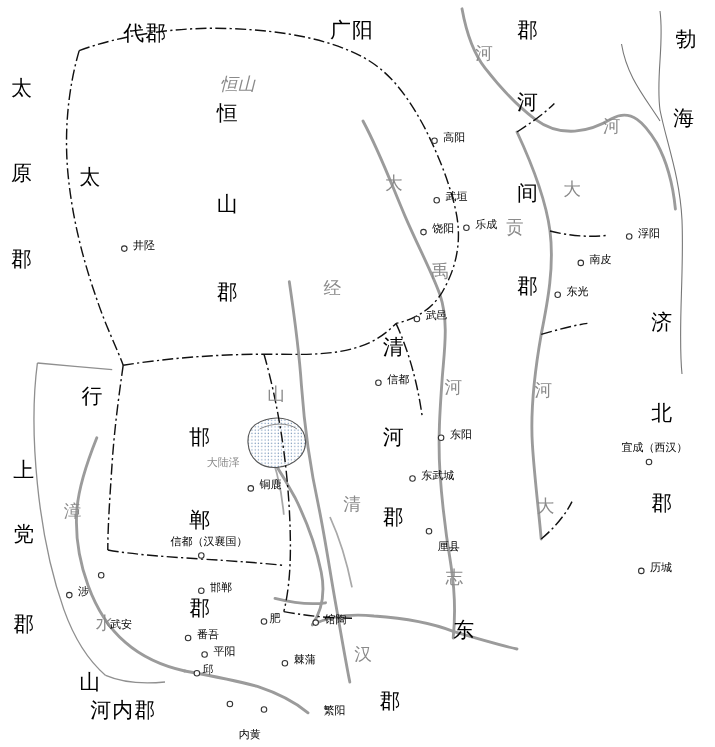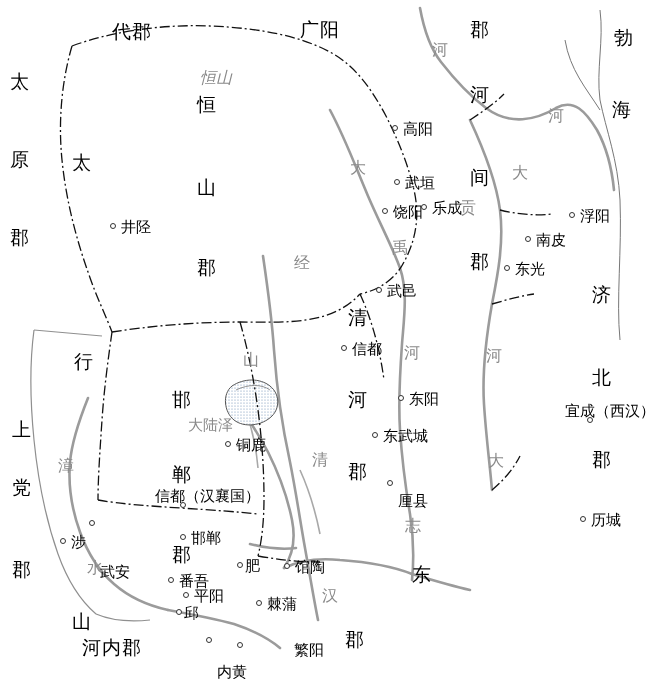--- a/index.html
+++ b/index.html
@@ -5,21 +5,21 @@
   html, body {
     margin: 0;
     padding: 0;
     background: #ffffff;
   }
   #map-root {
     position: relative;
     width: 650px;
     height: 679px;
     background: #ffffff;
-    font-family: Liberation Serif, serif;
+    font-family: Liberation Mono, monospace;
     overflow: hidden;
   }
   #map-svg {
     position: absolute;
     left: 0;
     top: 0;
     width: 650px;
     height: 679px;
   }
   .lbl {
@@ -33,21 +33,21 @@
     color: #8a8a8a;
   }
   .lbl.big {
     font-size: 19px;
     letter-spacing: 1px;
   }
   .lbl.mid {
     font-size: 16px;
   }
   .lbl.small {
-    font-size: 15px;
+    font-size: 10px;
   }
   .lbl.ital {
     font-style: italic;
   }
   .city-dot {
     position: absolute;
     width: 6px;
     height: 6px;
     border: 1px solid #333333;
     border-radius: 50%;

